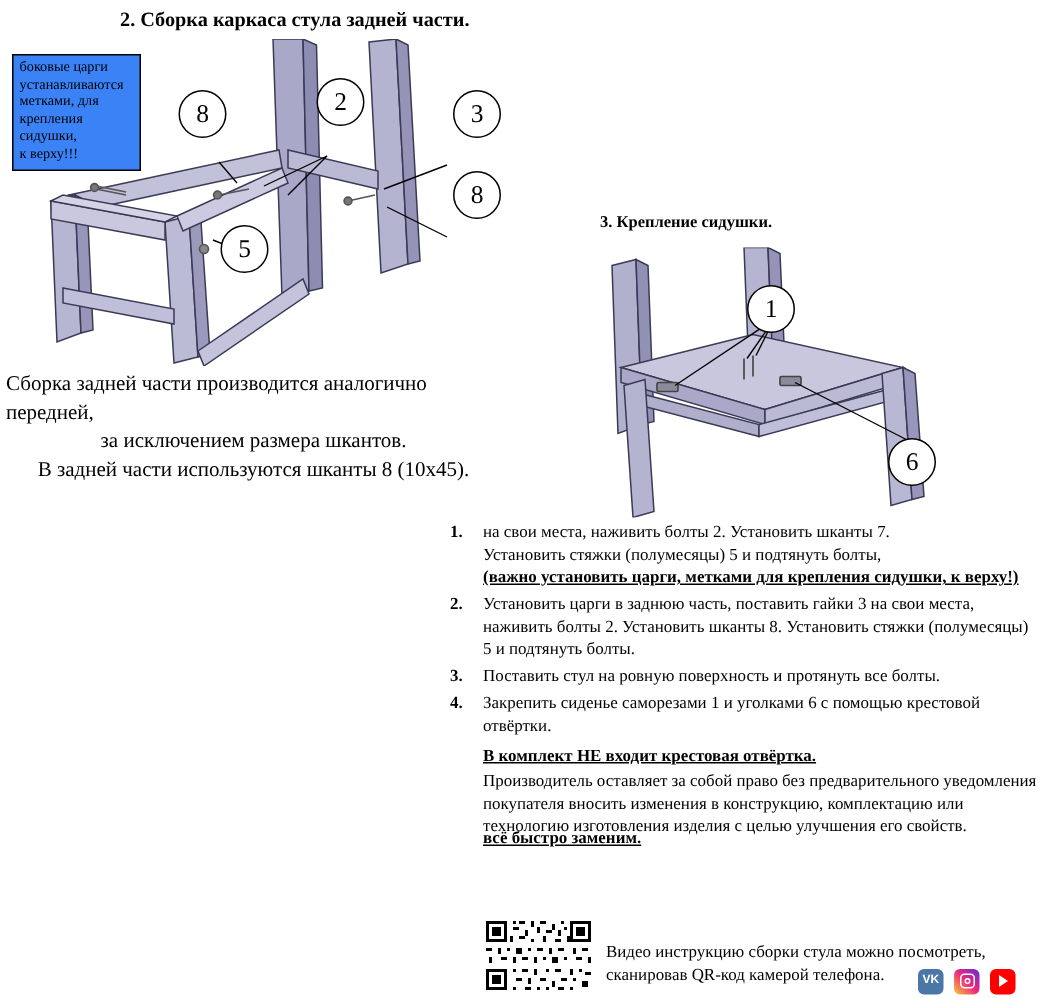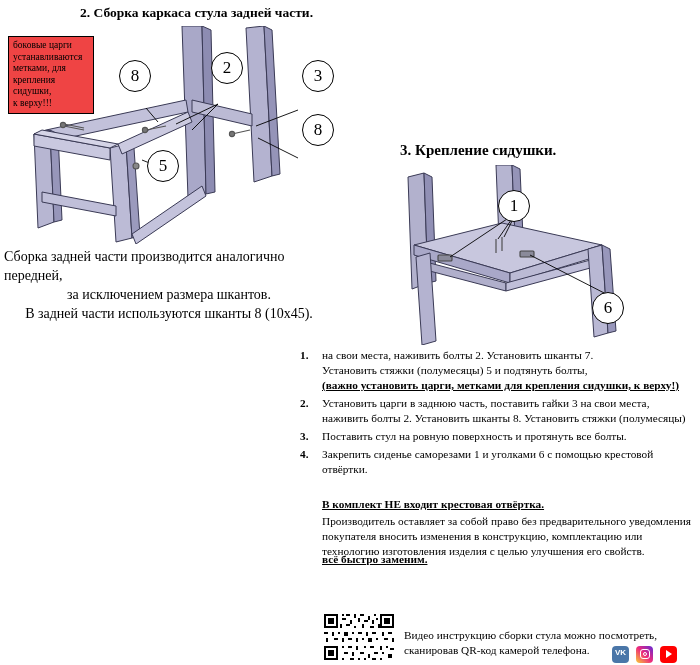--- a/index.html
+++ b/index.html
@@ -34,21 +34,21 @@
   
   #illu1 {
     left: 6px; top: 26px; width: 300px; height: 218px;
   }
   #illu1 svg { display:block; }
 
   
   #note-box {
     left: 8px; top: 36px; width: 86px;
     border: 1px solid #000;
-    background: #ef4444;
+    background: #3b82f6;
     font-size: 9.5px;
     line-height: 1.22;
     padding: 3px 3px 4px 4px;
     box-sizing: border-box;
   }
 
   
   .circ {
     border: 1.6px solid #000;
     border-radius: 50%;
@@ -68,21 +68,21 @@
     left: 4px; top: 248px; width: 330px;
     font-size: 14px;
     line-height: 1.35;
   }
   #cap1 .l1 { text-align: left; }
   #cap1 .l2, #cap1 .l3 { text-align: center; }
 
   
   #sec3-title {
     left: 400px; top: 142px; width: 290px;
-    font-size: 15px;
+    font-size: 11px;
   }
 
   
   #illu2 {
     left: 370px; top: 165px; width: 300px; height: 180px;
   }
 
   
   #steps {
     left: 300px; top: 348px; width: 398px;
@@ -296,20 +296,21 @@
       <span class="num">1.</span>
       <div>на свои места, наживить болты 2. Установить шканты 7.</div>
       <div>Установить стяжки (полумесяцы) 5 и подтянуть болты,</div>
       <div class="bold ul">(важно установить царги, метками для крепления сидушки, к верху!)</div>
     </div>
 
     <div class="step">
       <span class="num">2.</span>
       <div>Установить царги в заднюю часть, поставить гайки 3 на свои места,</div>
       <div>наживить болты 2. Установить шканты 8. Установить стяжки (полумесяцы)</div>
+      <div>5 и подтянуть болты.</div>
     </div>
 
     <div class="step">
       <span class="num">3.</span>
       <div>Поставить стул на ровную поверхность и протянуть все болты.</div>
     </div>
 
     <div class="step">
       <span class="num">4.</span>
       <div> Закрепить сиденье саморезами 1 и уголками 6 с помощью крестовой</div>

